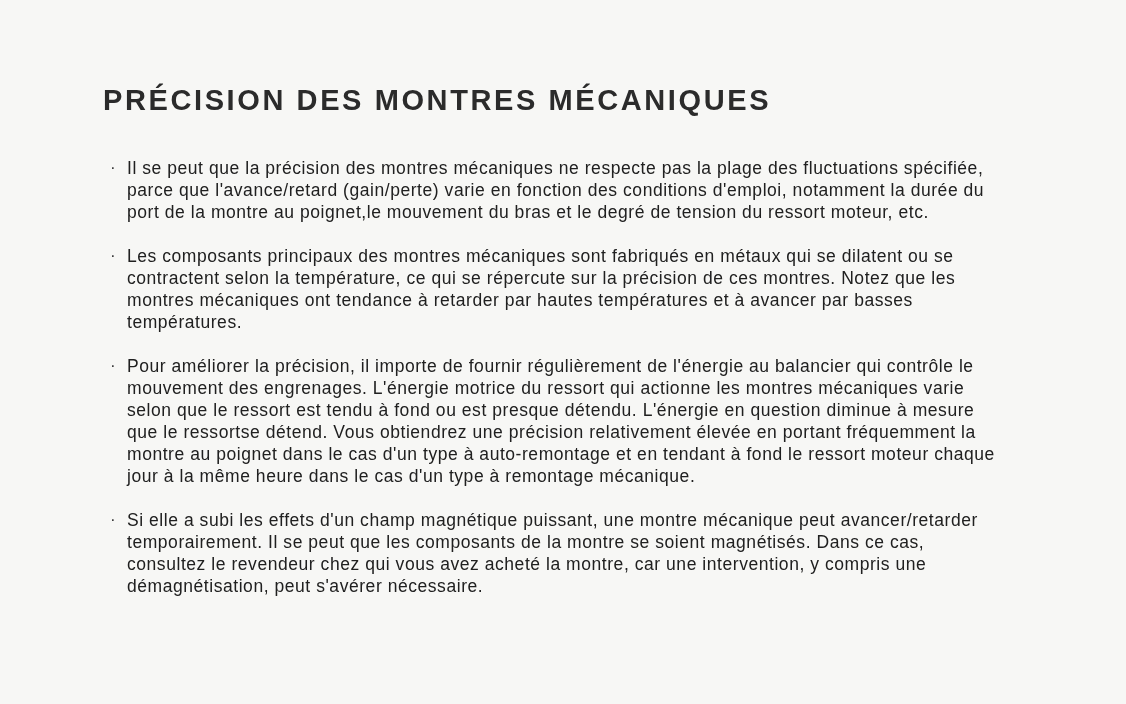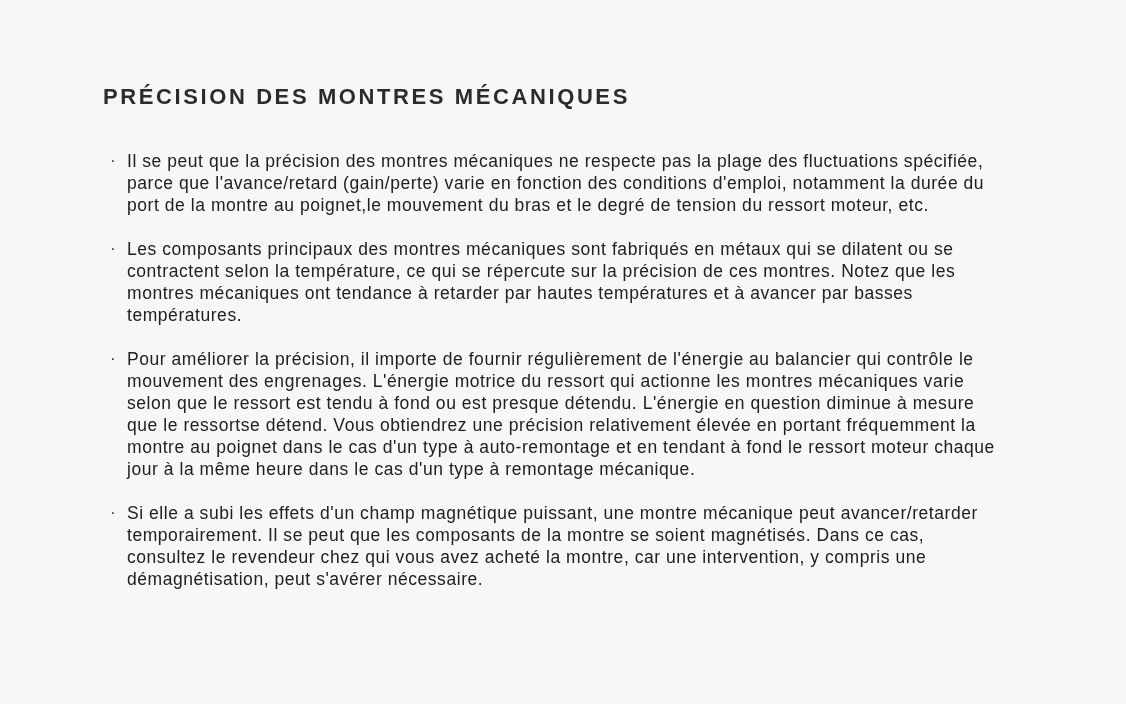--- a/index.html
+++ b/index.html
@@ -17,21 +17,21 @@
     width: 1126px;
     height: 704px;
   }
   .content {
     position: absolute;
     left: 103px;
     top: 84px;
     width: 910px;
   }
   .title {
-    font-size: 22px;
+    font-size: 29px;
     font-weight: 700;
     letter-spacing: 2.6px;
     color: #2b2b2b;
     margin-bottom: 40px;
     white-space: nowrap;
   }
   .bullet-list {
     list-style: none;
     width: 905px;
   }

